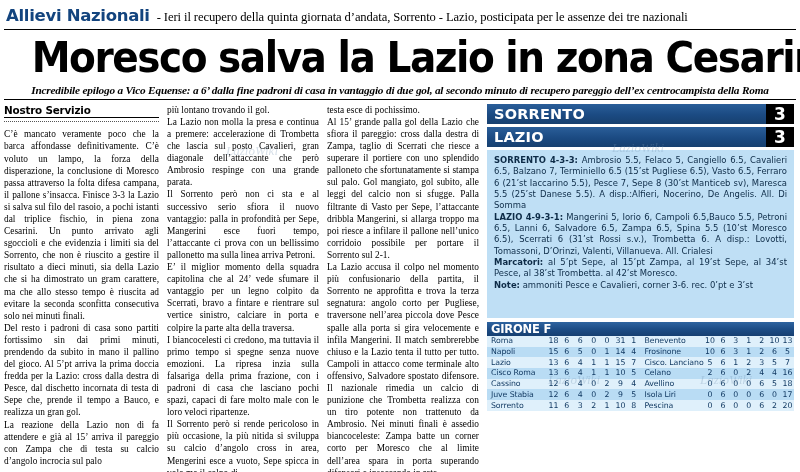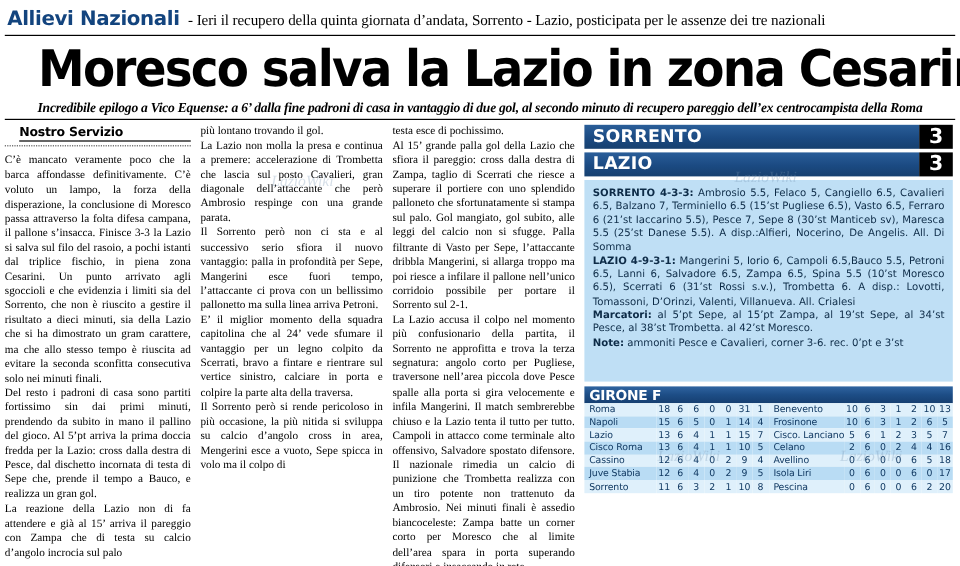--- a/index.html
+++ b/index.html
@@ -96,21 +96,20 @@
     padding-left: 3px;
   }
   .byline {
     font-family: "DejaVu Sans", sans-serif;
     font-weight: bold;
     font-size: 10.4px;
     letter-spacing: -0.2px;
     padding-bottom: 1.5px;
     border-bottom: 1.3px solid #000;
     margin-bottom: 1px;
-    margin-left: 12px;
   }
   .byline-dots {
     height: 2px;
     border-bottom: 1.5px dotted #555;
     margin-bottom: 6px;
   }
   .col p {
     margin: 0;
     font-size: 9.35px;
     line-height: 1.295;
@@ -255,20 +254,21 @@
       <p>C’è mancato veramente poco che la barca affondasse definitivamente. C’è voluto un lampo, la forza della disperazione, la conclusione di Moresco passa attraverso la folta difesa campana, il pallone s’insacca. Finisce 3-3 la Lazio si salva sul filo del rasoio, a pochi istanti dal triplice fischio, in piena zona Cesarini. Un punto arrivato agli sgoccioli e che evidenzia i limiti sia del Sorrento, che non è riuscito a gestire il risultato a dieci minuti, sia della Lazio che si ha dimostrato un gram carattere, ma che allo stesso tempo è riuscita ad evitare la seconda sconfitta consecutiva solo nei minuti finali.</p>
       <p>Del resto i padroni di casa sono partiti fortissimo sin dai primi minuti, prendendo da subito in mano il pallino del gioco. Al 5’pt arriva la prima doccia fredda per la Lazio: cross dalla destra di Pesce, dal dischetto incornata di testa di Sepe che, prende il tempo a Bauco, e realizza un gran gol.</p>
       <p>La reazione della Lazio non di fa attendere e già al 15’ arriva il pareggio con Zampa che di testa su calcio d’angolo incrocia sul palo</p>
     </div>
 
     <div class="col">
       <p>più lontano trovando il gol.</p>
       <p>La Lazio non molla la presa e continua a premere: accelerazione di Trombetta che lascia sul posto Cavalieri, gran diagonale dell’attaccante che però Ambrosio respinge con una grande parata.</p>
       <p>Il Sorrento però non ci sta e al successivo serio sfiora il nuovo vantaggio: palla in profondità per Sepe, Mangerini esce fuori tempo, l’attaccante ci prova con un bellissimo pallonetto ma sulla linea arriva Petroni.</p>
       <p>E’ il miglior momento della squadra capitolina che al 24’ vede sfumare il vantaggio per un legno colpito da Scerrati, bravo a fintare e rientrare sul vertice sinistro, calciare in porta e colpire la parte alta della traversa.</p>
+      <p>I biancocelesti ci credono, ma tuttavia il primo tempo si spegne senza nuove emozioni. La ripresa inzia sulla falsariga della prima frazione, con i padroni di casa che lasciano pochi spazi, capaci di fare molto male con le loro veloci ripartenze.</p>
       <p>Il Sorrento però si rende pericoloso in più occasione, la più nitida si sviluppa su calcio d’angolo cross in area, Mengerini esce a vuoto, Sepe spicca in volo ma il colpo di</p>
     </div>
 
     <div class="col">
       <p>testa esce di pochissimo.</p>
       <p>Al 15’ grande palla gol della Lazio che sfiora il pareggio: cross dalla destra di Zampa, taglio di Scerrati che riesce a superare il portiere con uno splendido palloneto che sfortunatamente si stampa sul palo. Gol mangiato, gol subito, alle leggi del calcio non si sfugge. Palla filtrante di Vasto per Sepe, l’attaccante dribbla Mangerini, si allarga troppo ma poi riesce a infilare il pallone nell’unico corridoio possibile per portare il Sorrento sul 2-1.</p>
       <p>La Lazio accusa il colpo nel momento più confusionario della partita, il Sorrento ne approfitta e trova la terza segnatura: angolo corto per Pugliese, traversone nell’area piccola dove Pesce spalle alla porta si gira velocemente e infila Mangerini. Il match sembrerebbe chiuso e la Lazio tenta il tutto per tutto. Campoli in attacco come terminale alto offensivo, Salvadore spostato difensore. Il nazionale rimedia un calcio di punizione che Trombetta realizza con un tiro potente non trattenuto da Ambrosio. Nei minuti finali è assedio biancoceleste: Zampa batte un corner corto per Moresco che al limite dell’area spara in porta superando difensori e insaccando in rete.</p>
     </div>
 
     <div class="rail">

